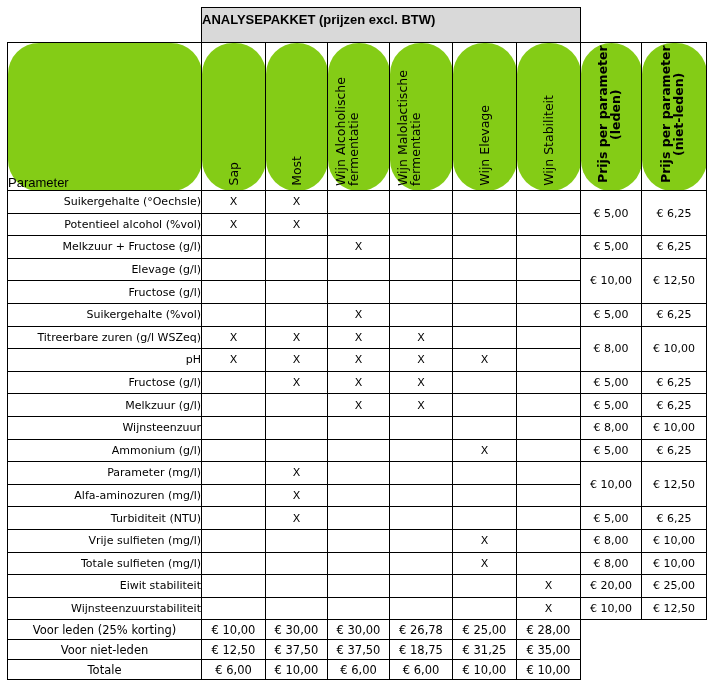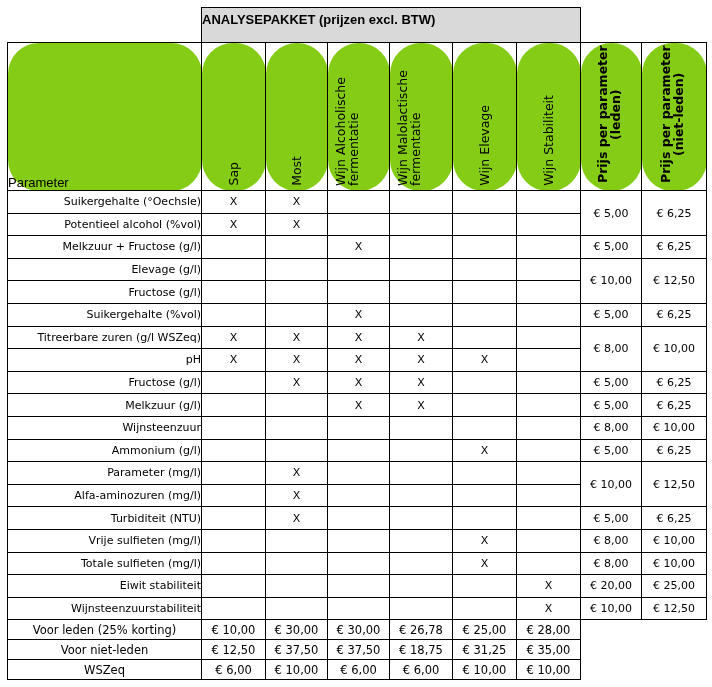--- a/index.html
+++ b/index.html
@@ -304,21 +304,21 @@
         <td class="foot-val">€ 12,50</td>
         <td class="foot-val">€ 37,50</td>
         <td class="foot-val">€ 37,50</td>
         <td class="foot-val">€ 18,75</td>
         <td class="foot-val">€ 31,25</td>
         <td class="foot-val">€ 35,00</td>
         <td class="blank"></td>
         <td class="blank"></td>
       </tr>
       <tr>
-        <td class="foot-label">WSZeq</td>
+        <td class="foot-label">Totale</td>
         <td class="foot-val">€ 6,00</td>
         <td class="foot-val">€ 10,00</td>
         <td class="foot-val">€ 6,00</td>
         <td class="foot-val">€ 6,00</td>
         <td class="foot-val">€ 10,00</td>
         <td class="foot-val">€ 10,00</td>
         <td class="blank"></td>
         <td class="blank"></td>
       </tr>
     </tbody>

